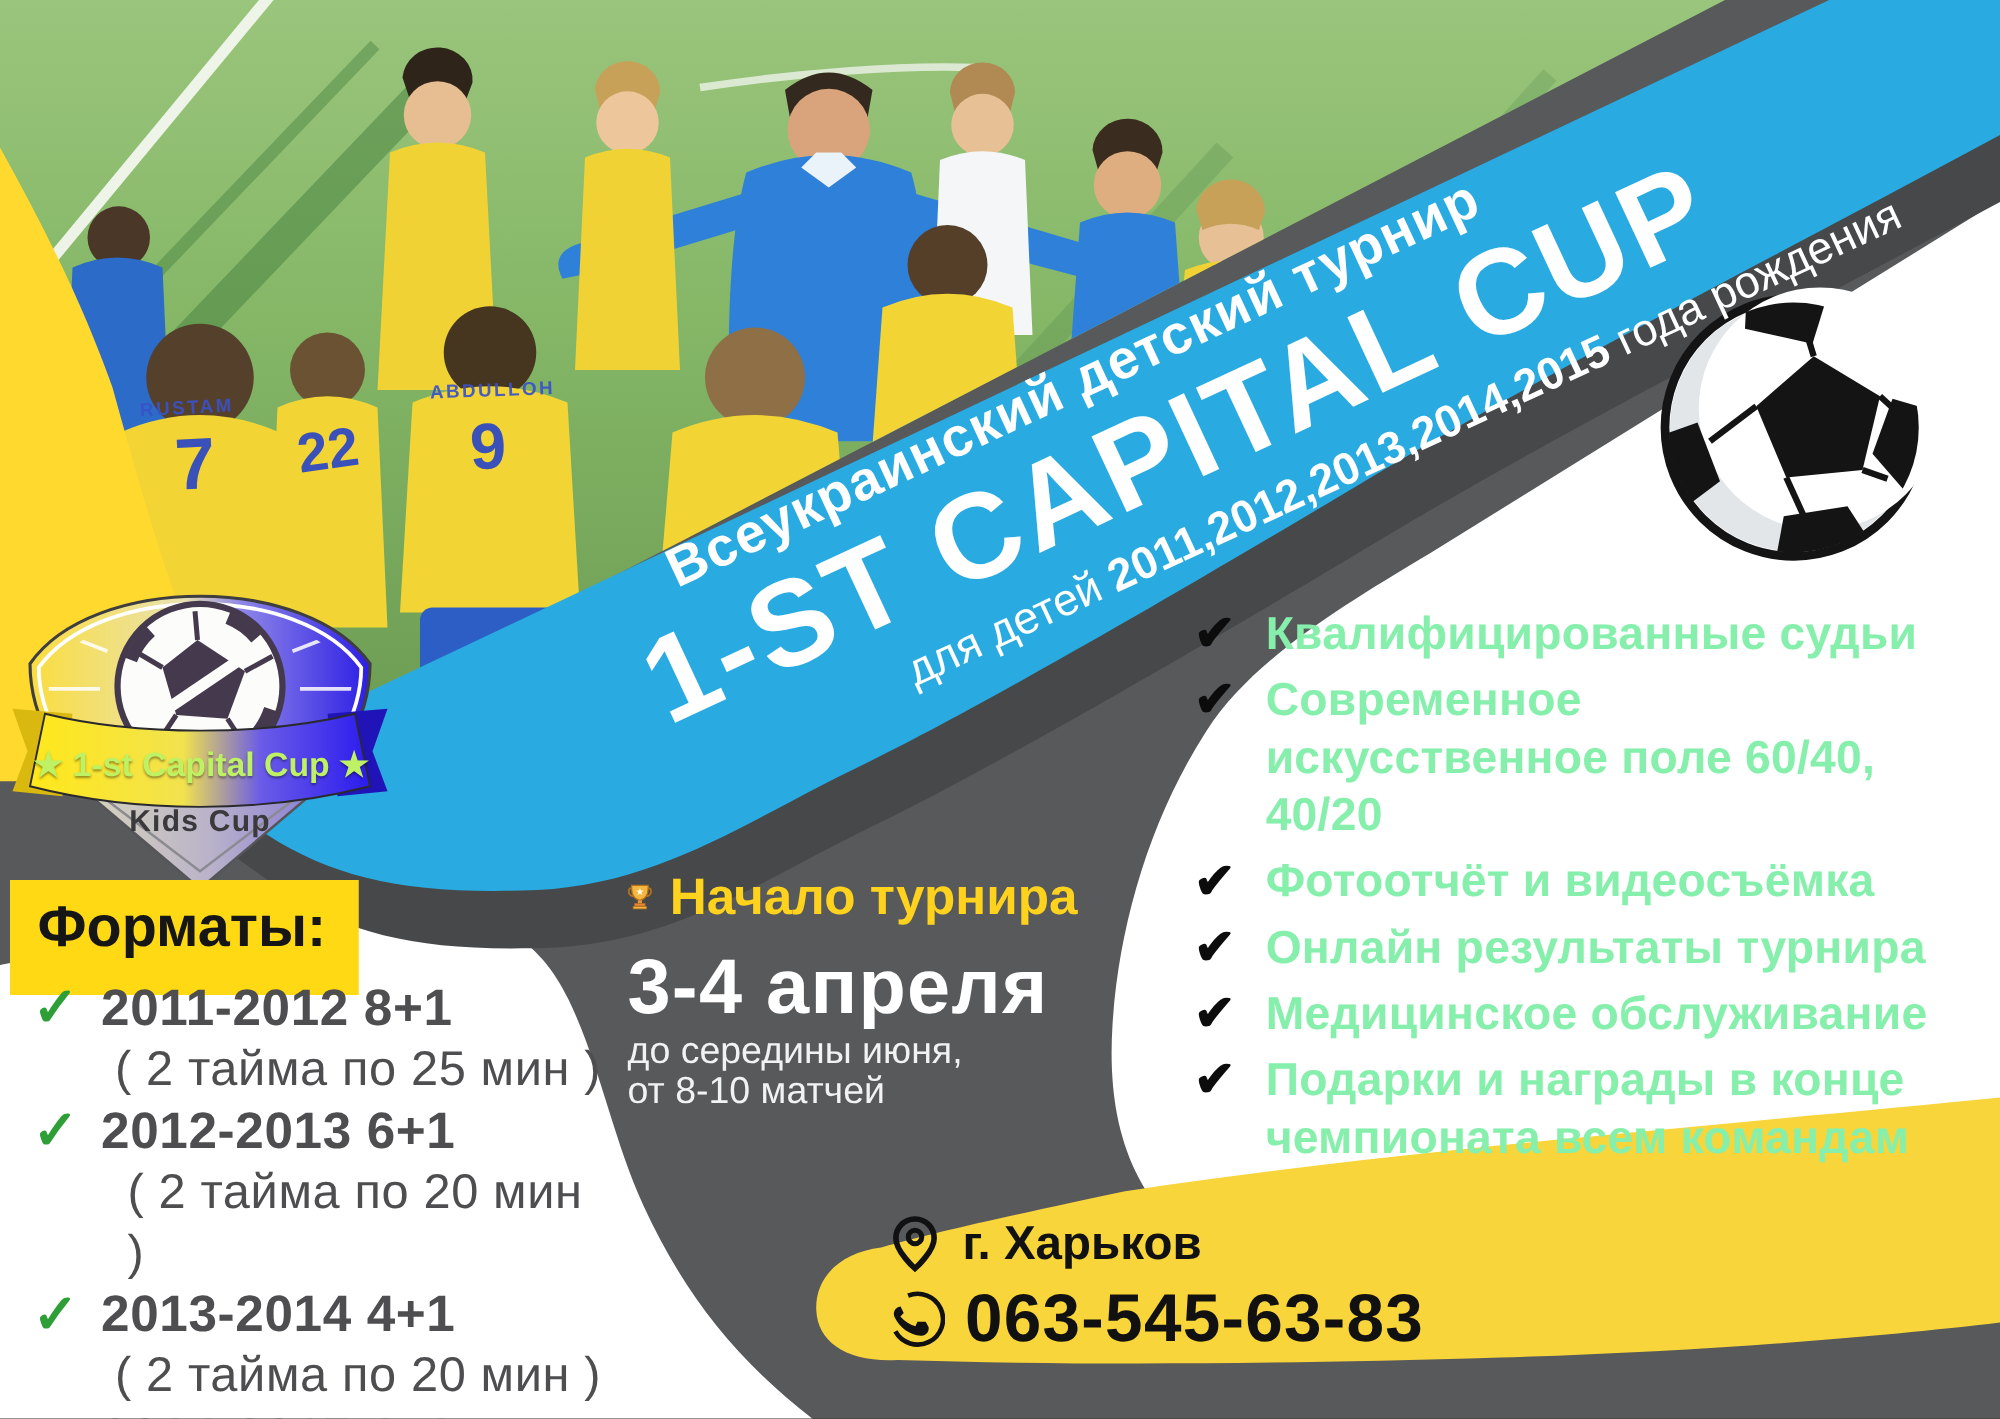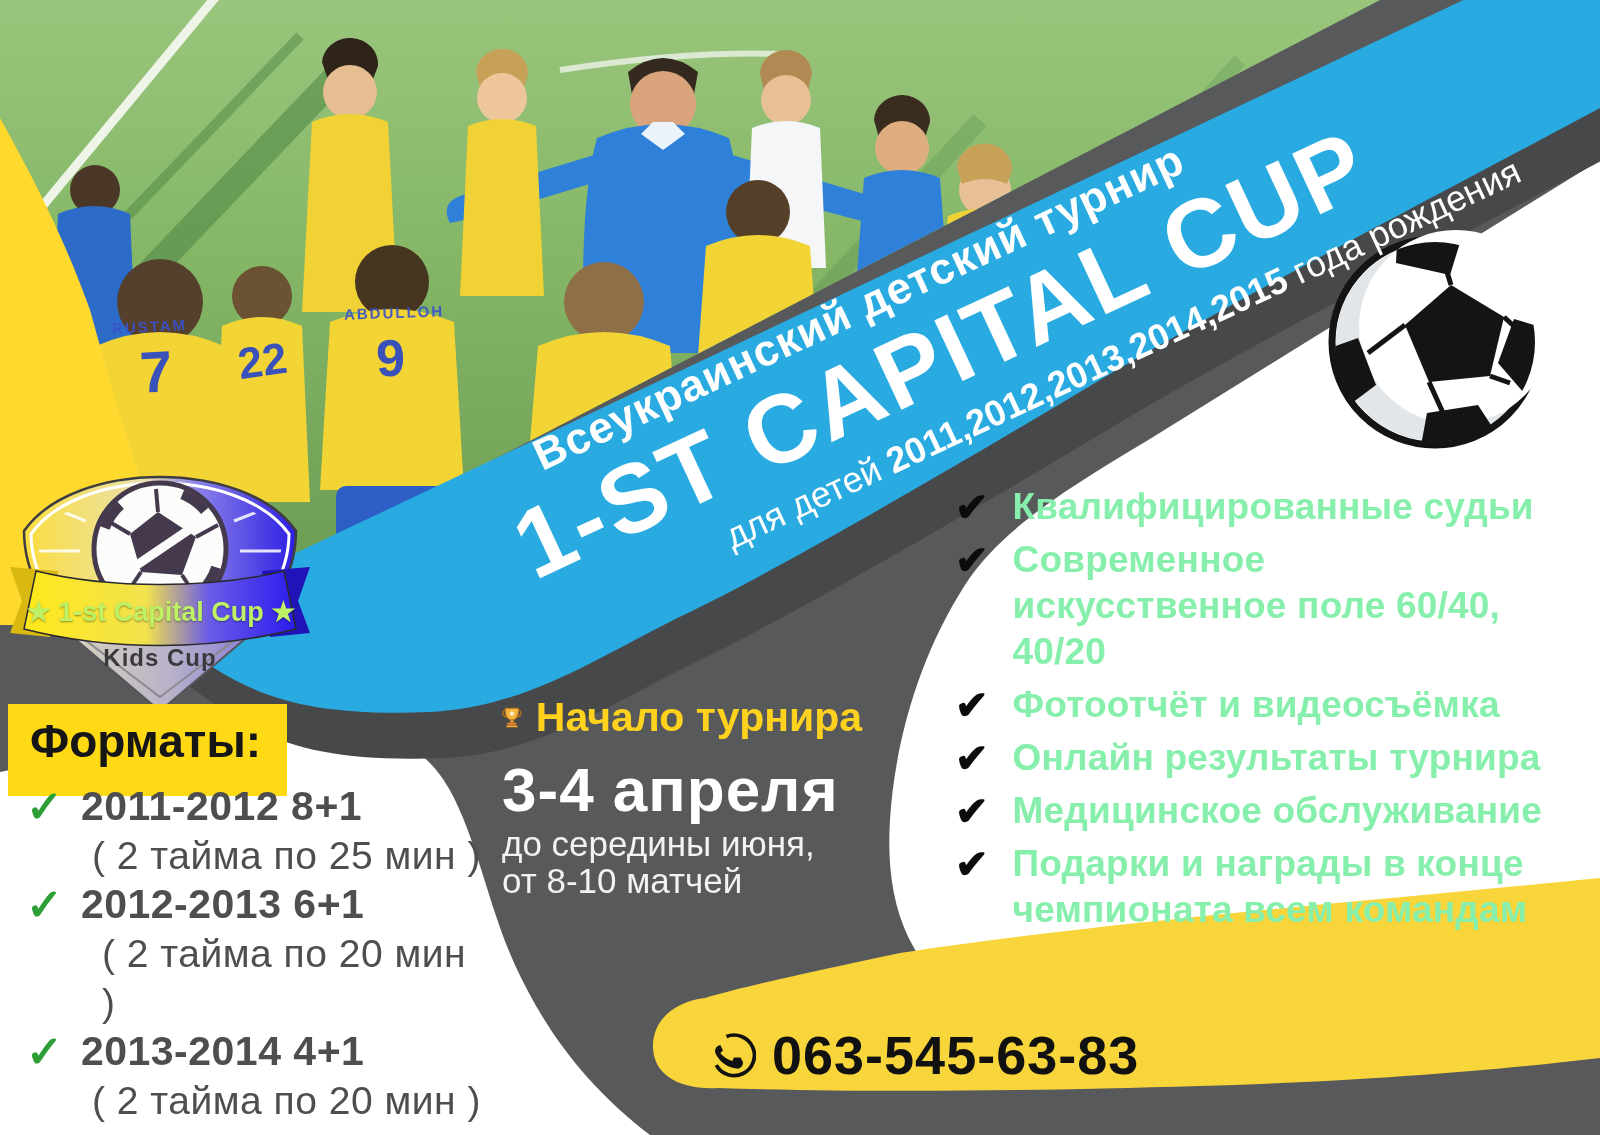--- a/index.html
+++ b/index.html
@@ -33,21 +33,21 @@
   .fmt-label{display:flex;align-items:flex-start;gap:18px;line-height:49px;}
   .fmt-check{font-size:44px;font-weight:700;color:#2E9E36;line-height:49px;}
   .fmt-name{font-size:41px;font-weight:600;color:#4E4E50;letter-spacing:.5px;}
   .fmt-detail{font-size:39px;font-weight:400;color:#4E4E50;line-height:49px;padding-left:66px;letter-spacing:.5px;}
 
   
   .schedule{left:502px;top:692px;width:360px;color:#fff;}
   .sched-row{display:flex;align-items:center;gap:14px;}
   .sched-label{font-size:41px;font-weight:700;color:#FFD21E;white-space:nowrap;}
   .sched-date{font-size:62px;font-weight:800;margin-top:12px;letter-spacing:1px;}
-  .sched-note{font-size:35px;font-weight:500;color:#F2F2F2;line-height:1.07;}
+  .sched-note{font-size:30px;font-weight:500;color:#F2F2F2;line-height:1.07;}
 
   
   .features{left:955px;top:484px;width:592px;}
   .feat-row{display:flex;align-items:flex-start;gap:24px;margin-bottom:7px;}
   .feat-check{font-size:40px;line-height:46px;color:#0C0C0D;font-weight:700;}
   .feat-text{font-size:37px;font-weight:600;color:#86efac;line-height:46px;letter-spacing:.2px;}
 
   
   .contact-row{display:flex;align-items:center;}
   .contact-city{left:714px;top:972px;gap:20px;}
@@ -313,20 +313,27 @@
     <div class="feat-row">
       <span class="feat-check">✔</span>
       <span class="feat-text">Медицинское обслуживание</span>
     </div>
     <div class="feat-row">
       <span class="feat-check">✔</span>
       <span class="feat-text">Подарки и награды в конце чемпионата всем командам</span>
     </div>
   </div>
 
+  <div class="abs contact-row contact-city">
+    <svg width="36" height="46" viewBox="0 0 40 50">
+      <path d="M20,3 C10,3 3,11 3,20 C3,32 20,47 20,47 C20,47 37,32 37,20 C37,11 30,3 20,3 Z" fill="none" stroke="#111" stroke-width="5"></path>
+      <circle cx="20" cy="19" r="6" fill="none" stroke="#111" stroke-width="4.5"></circle>
+    </svg>
+    <span class="contact-text">г. Харьков</span>
+  </div>
   <div class="abs contact-row contact-phone">
     <svg width="48" height="48" viewBox="0 0 52 52">
       <path d="M20,6 A22,22 0 1 1 9,37" fill="none" stroke="#111" stroke-width="4"></path>
       <g transform="rotate(-12 26 26)">
         <path d="M15,13 c-4,0 -7,4 -6,8 c2.5,10 9.5,17.5 19,20.5 c4,1.2 8,-2 8,-6 l-1.5,-5 -7,-1.5 -2.5,3.5 c-4.5,-2.5 -8.5,-6.5 -11,-11 l3.5,-2.5 -1.5,-6 Z" fill="#111"></path>
       </g>
     </svg>
     <span class="contact-text phone">063-545-63-83</span>
   </div>
 

